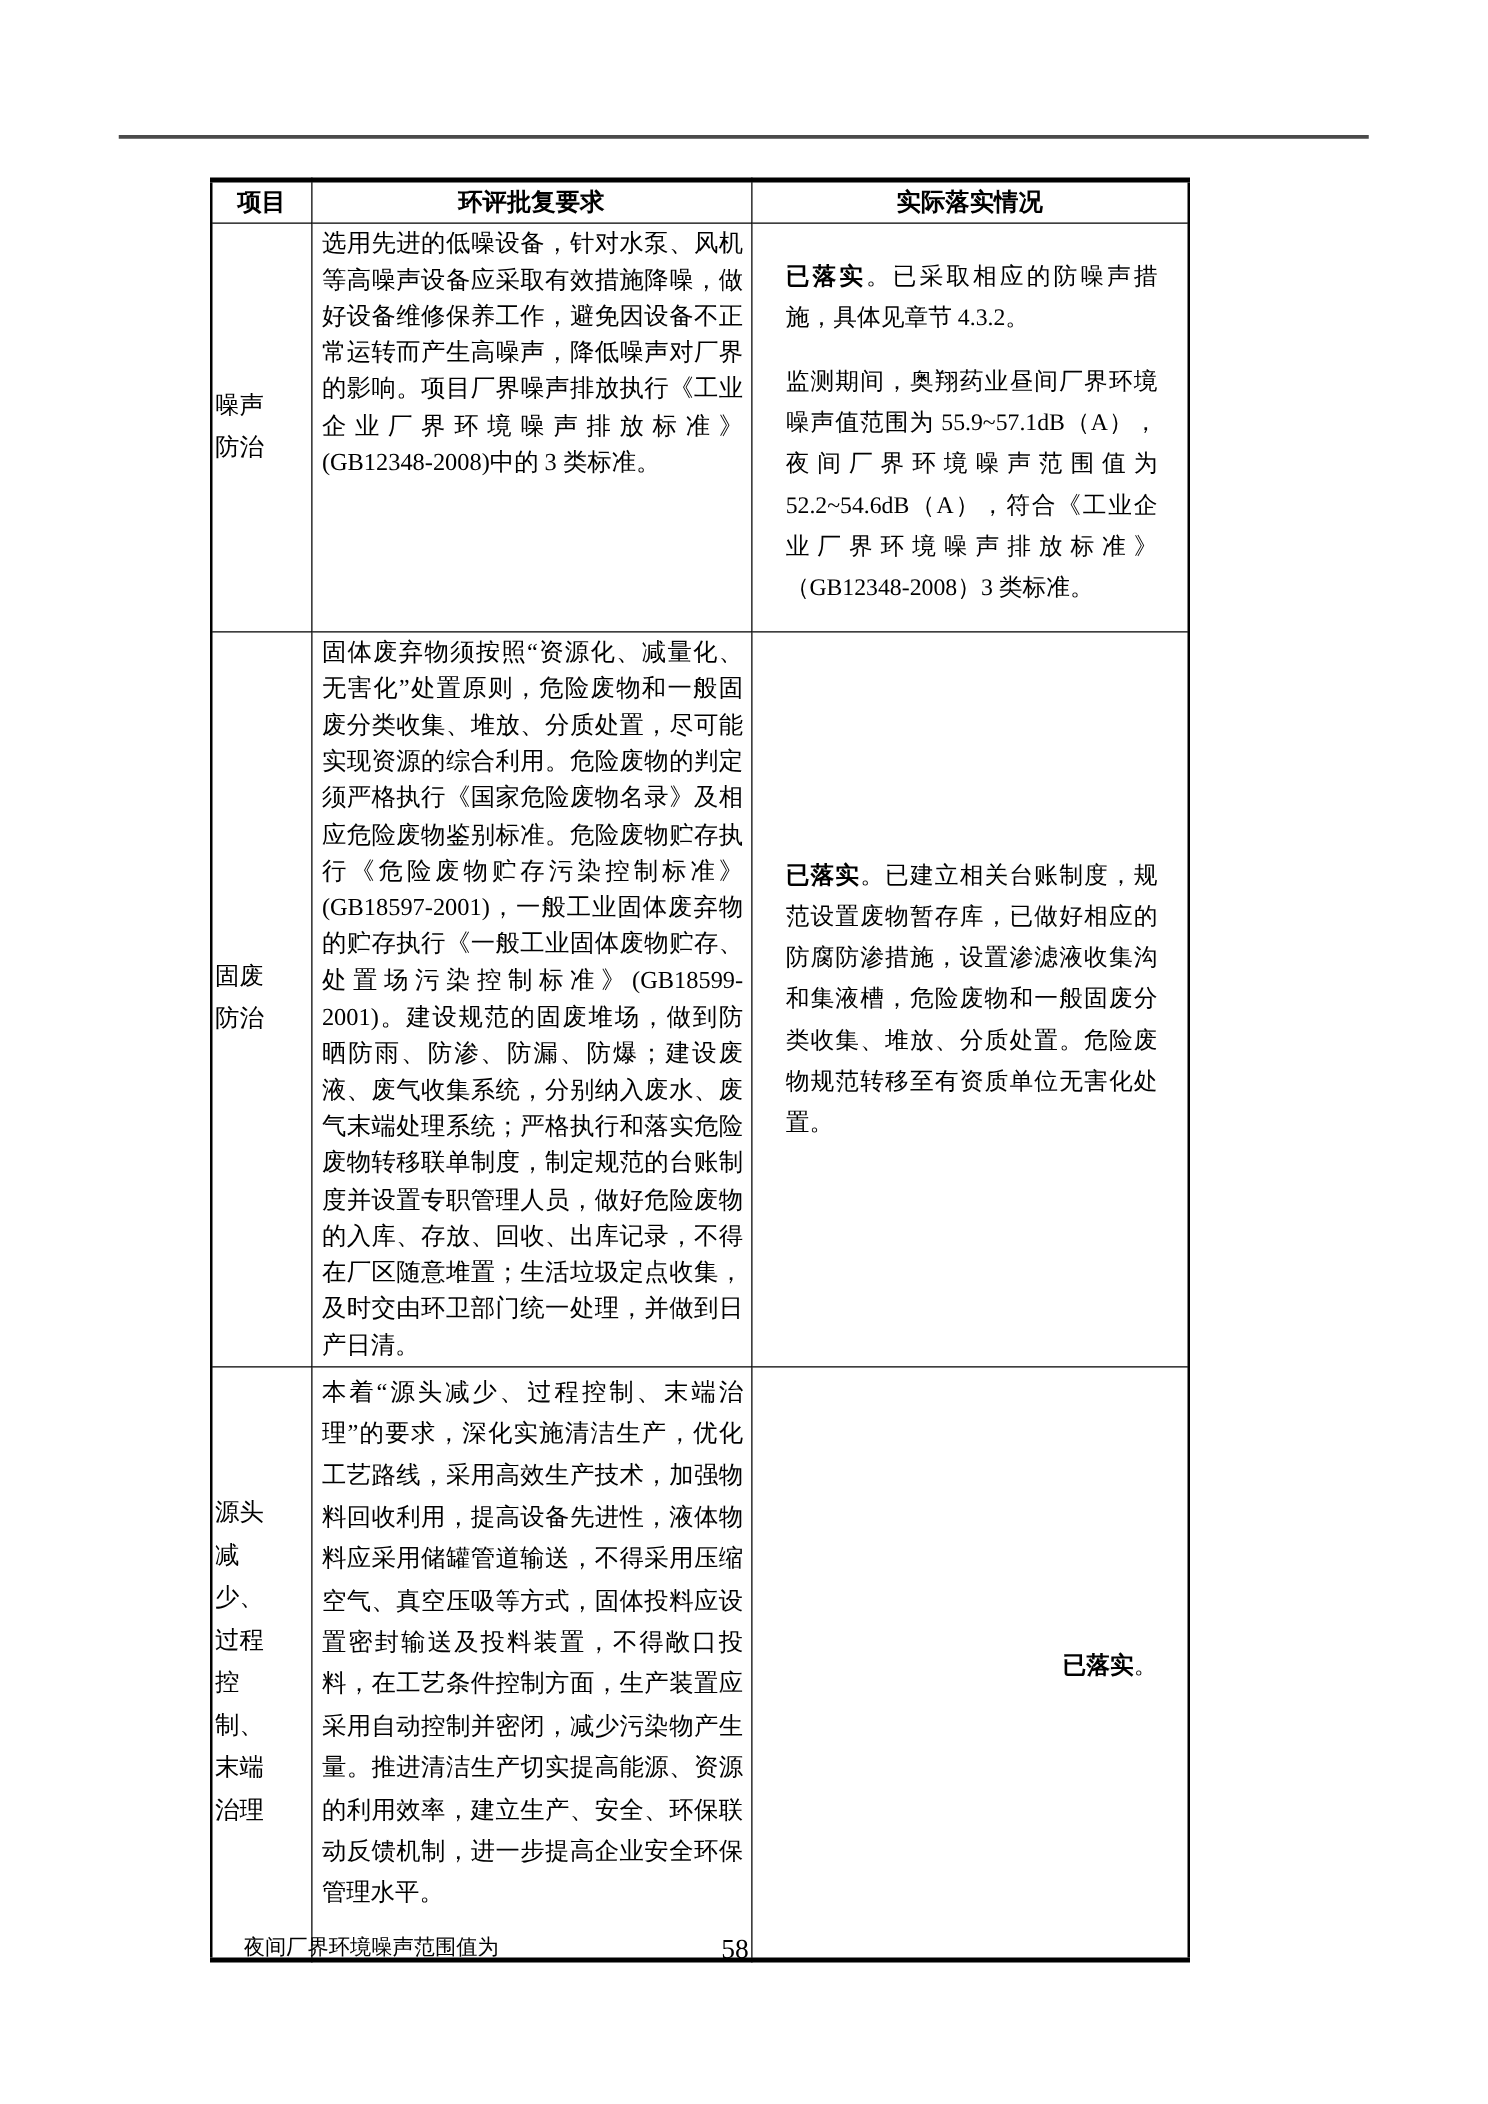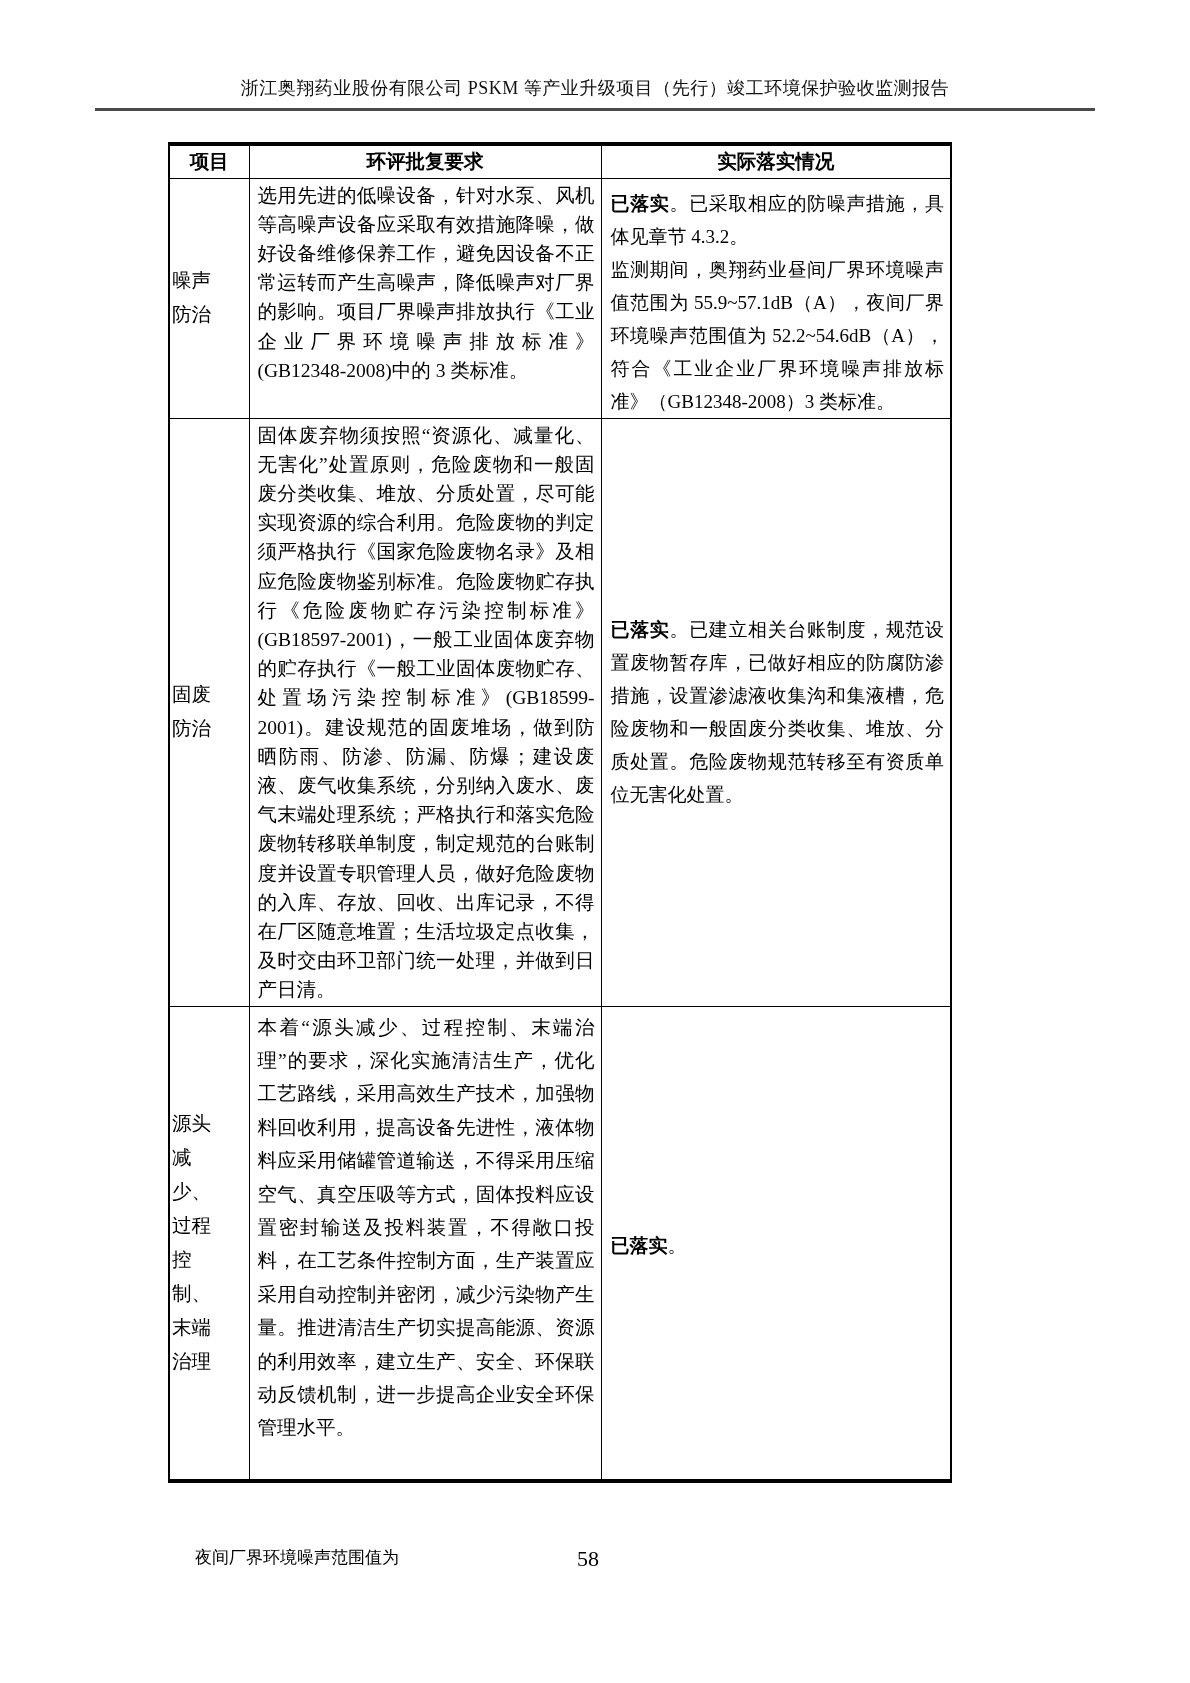--- a/index.html
+++ b/index.html
@@ -62,39 +62,38 @@
   }
   tr.r3 .cell-req { line-height:33.4px; padding-top:4px; }
   .cell-status {
     text-align:justify;
     text-justify:inter-character;
     vertical-align:top;
     padding:8px 6px 0 9px;
     line-height:33px;
     font-size:19px;
   }
-  .cell-status p { margin:0; }
+  .cell-status p { margin:18px; }
   tr.r2 .cell-status { vertical-align:middle; padding-top:0; }
-  tr.r3 .cell-status { vertical-align:middle; text-align:left; padding-top:5px; }
+  tr.r3 .cell-status { vertical-align:middle; text-align:right; padding-top:5px; }
   .cell-status b { font-weight:bold; }
   .footer-org {
     position:absolute; top:1546px; left:195px;
     font-size:17px;
   }
   .footer-page {
     position:absolute; top:1546px; left:577px;
     font-size:22px;
   }
 </style>
 </head>
 <body>
 
 <div class="page">
 
-  <div class="header-title">浙江奥翔药业股份有限公司 PSKM 等产业升级项目（先行）竣工环境保护验收监测报告</div>
   <div class="header-rule"></div>
 
   <table class="doc-table">
     <colgroup>
       <col style="width:80px">
       <col style="width:352px">
       <col style="width:350px">
     </colgroup>
     <thead>
       <tr>

